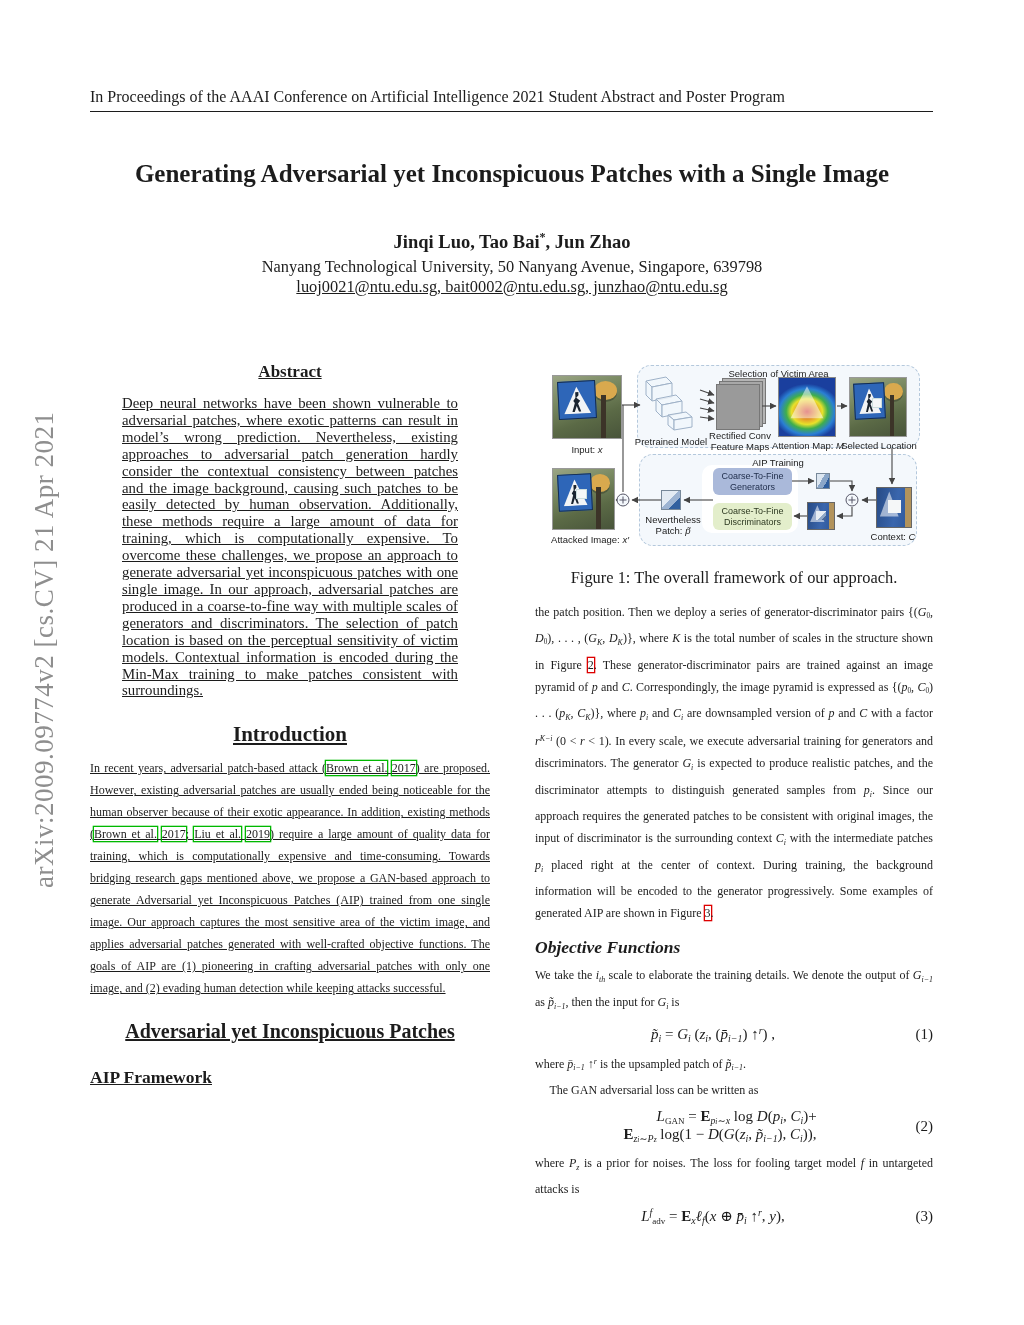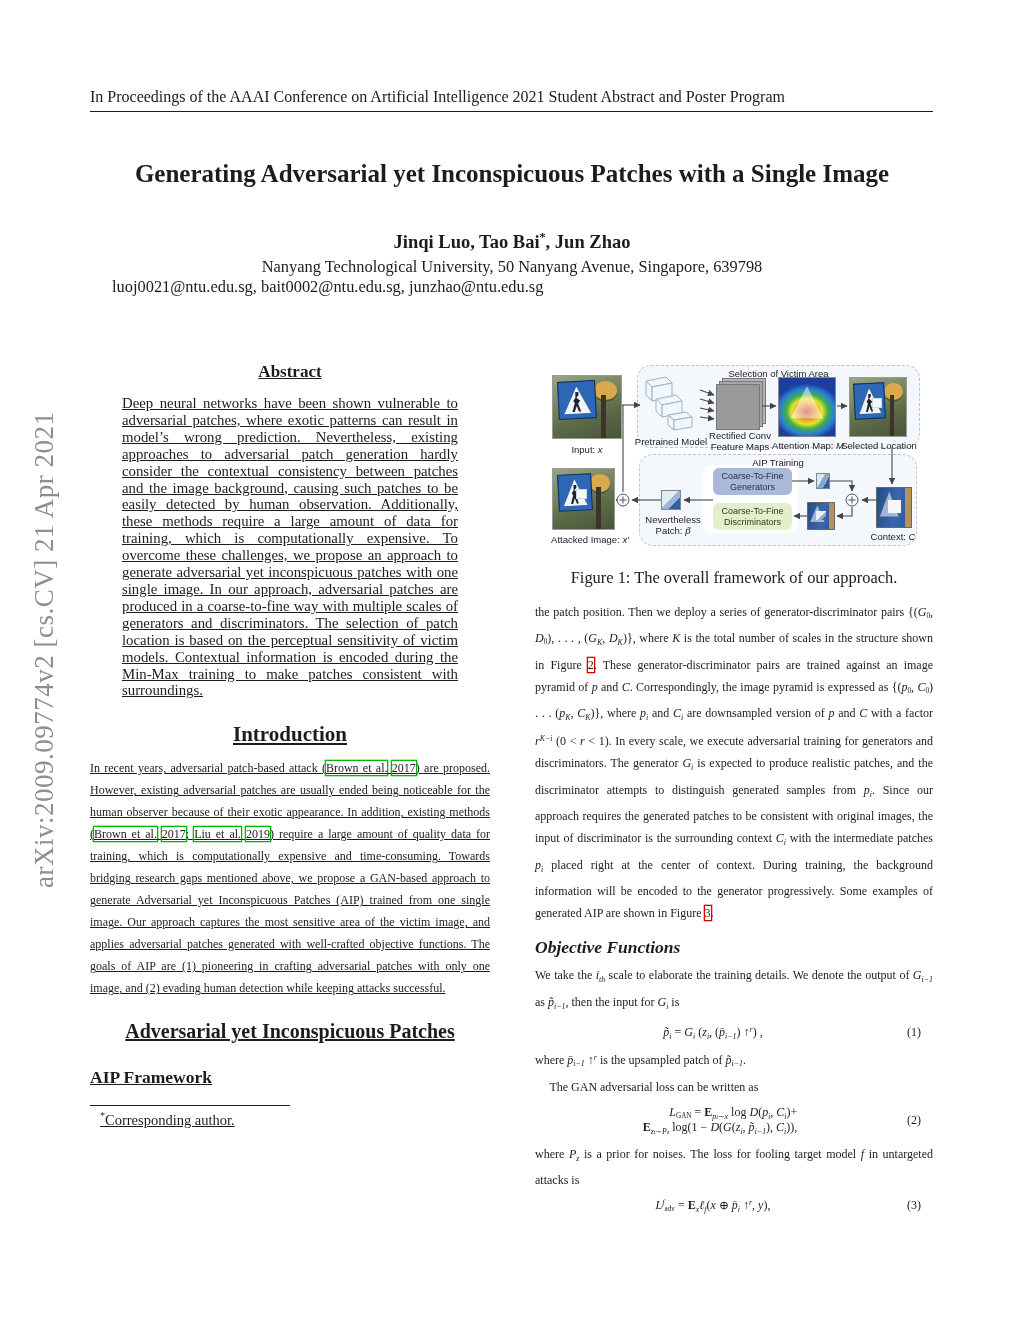--- a/index.html
+++ b/index.html
@@ -13,21 +13,21 @@
   
   .page-header{position:absolute;left:90px;top:88px;width:843px;font-size:16px;}
   .header-rule{position:absolute;left:90px;top:111px;width:843px;border-top:1.6px solid #1c1c1c;}
   
   .paper-title{position:absolute;left:112px;top:160px;width:800px;text-align:center;
                font-size:25px;font-weight:bold;}
   .authors-line{position:absolute;left:112px;top:230px;width:800px;text-align:center;
                 font-size:18.5px;font-weight:bold;}
   .authors-line sup{font-size:12px;}
   .affiliation{position:absolute;left:112px;top:257px;width:800px;text-align:center;font-size:16.4px;}
-  .emails{position:absolute;left:112px;top:277px;width:800px;font-size:16.4px;}
+  .emails{position:absolute;left:112px;top:277px;width:800px;text-align:center;font-size:16.4px;text-decoration:underline;}
   
   .col-left{position:absolute;left:90px;top:362px;width:400px;text-decoration:underline;}
   .col-right{position:absolute;left:535px;top:362px;width:398px;}
   .abstract-head{text-align:center;font-weight:bold;font-size:17px;margin:0 0 13px 0;}
   .abstract-body{margin:0 32px;font-size:14.8px;line-height:16.9px;text-align:justify;}
   .sec-head-lg{text-align:center;font-weight:bold;font-size:21px;margin:23px 0 10px 0;}
   .sec-head-md{text-align:center;font-weight:bold;font-size:20px;margin:21px 0 24px 0;}
   .subsec-head{font-weight:bold;font-size:17.5px;margin:10px 0 6px 0;}
   .body-par{font-size:12px;line-height:22px;text-align:justify;margin:0;}
   .indent{text-indent:1.2em;}
@@ -40,21 +40,21 @@
   .seg-cal{font-style:italic;}
   .seg-bb{font-weight:bold;}
   .seg-sub{font-size:66%;font-style:italic;vertical-align:-0.32em;}
   .seg-subr{font-size:60%;vertical-align:-0.3em;}
   .seg-subcal{font-size:66%;font-style:italic;vertical-align:-0.32em;}
   .seg-subsub{font-size:50%;font-style:italic;vertical-align:-0.45em;letter-spacing:0;}
   .seg-sup{font-size:66%;font-style:italic;vertical-align:0.5em;}
   .seg-cite{box-shadow:0 0 0 1.3px #00b800;}
   .seg-figref{box-shadow:0 0 0 1.3px #dd0000;}
   
-  .eq-row{display:flex;align-items:center;margin:7px 12px;font-size:12px;}
+  .eq-row{display:flex;align-items:center;margin:7px 0;font-size:15px;}
   .eq-body{flex:1;text-align:center;}
   .eq-num{width:42px;text-align:right;}
   .eq-lines{display:inline-block;text-align:right;}
   .eq-line2{margin-left:14px;}
   
   .fig{position:relative;width:398px;height:196px;font-family:"Liberation Sans","DejaVu Sans",sans-serif;
        font-size:9.5px;color:#222;}
   .fig *{box-sizing:border-box;}
   .fig .lbl{position:absolute;text-align:center;line-height:11px;}
   .dash-box{position:absolute;border:1.5px dashed #b4c8dc;border-radius:14px;background:#f4f8fc;}
@@ -118,24 +118,20 @@
   <div class="col-left">
     <div class="abstract-head">Abstract</div>
     <p class="abstract-body">Deep neural networks have been shown vulnerable to adversarial patches, where exotic patterns can result in model’s wrong prediction. Nevertheless, existing approaches to adversarial patch generation hardly consider the contextual consistency between patches and the image background, causing such patches to be easily detected by human observation. Additionally, these methods require a large amount of data for training, which is computationally expensive. To overcome these challenges, we propose an approach to generate adversarial yet inconspicuous patches with one single image. In our approach, adversarial patches are produced in a coarse-to-fine way with multiple scales of generators and discriminators. The selection of patch location is based on the perceptual sensitivity of victim models. Contextual information is encoded during the Min-Max training to make patches consistent with surroundings.</p>
 
     <div class="sec-head-lg">Introduction</div>
     <p class="body-par"><span>In recent years, adversarial patch-based attack (</span><span class="seg-cite">Brown et al.</span><span> </span><span class="seg-cite">2017</span><span>) are proposed. However, existing adversarial patches are usually ended being noticeable for the human observer because of their exotic appearance. In addition, existing methods (</span><span class="seg-cite">Brown et al.</span><span> </span><span class="seg-cite">2017</span><span>; </span><span class="seg-cite">Liu et al.</span><span> </span><span class="seg-cite">2019</span><span>) require a large amount of quality data for training, which is computationally expensive and time-consuming. Towards bridging research gaps mentioned above, we propose a GAN-based approach to generate Adversarial yet Inconspicuous Patches (AIP) trained from one single image. Our approach captures the most sensitive area of the victim image, and applies adversarial patches generated with well-crafted objective functions. The goals of AIP are (1) pioneering in crafting adversarial patches with only one image, and (2) evading human detection while keeping attacks successful.</span></p>
 
     <div class="sec-head-md">Adversarial yet Inconspicuous Patches</div>
     <div class="subsec-head">AIP Framework</div>
 
-    <div class="footnote">
-      <div class="footnote-rule"></div>
-      <div class="footnote-text"><sup>*</sup><span>Corresponding author.</span></div>
-    </div>
   </div>
 
   <div class="col-right">
 
     <div class="fig">
       <div class="dash-box sel-box"></div>
       <div class="dash-box aip-box"></div>
       <div class="inner-panel"></div>
 
       <div class="lbl" style="left:102px;top:6px;width:283px;"><span>Selection of Victim Area</span></div>

